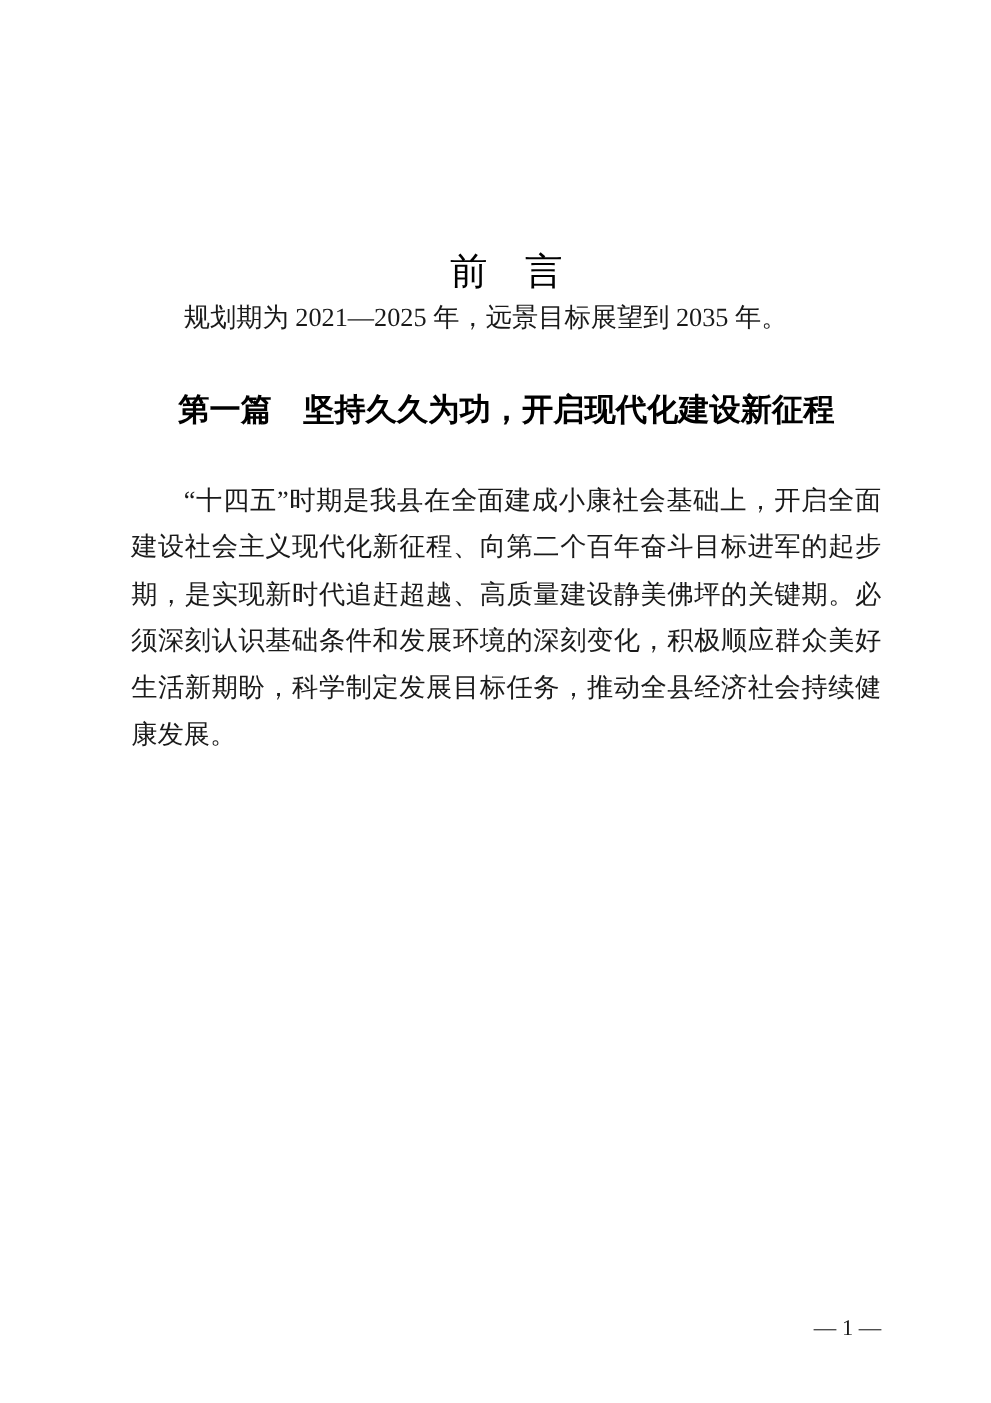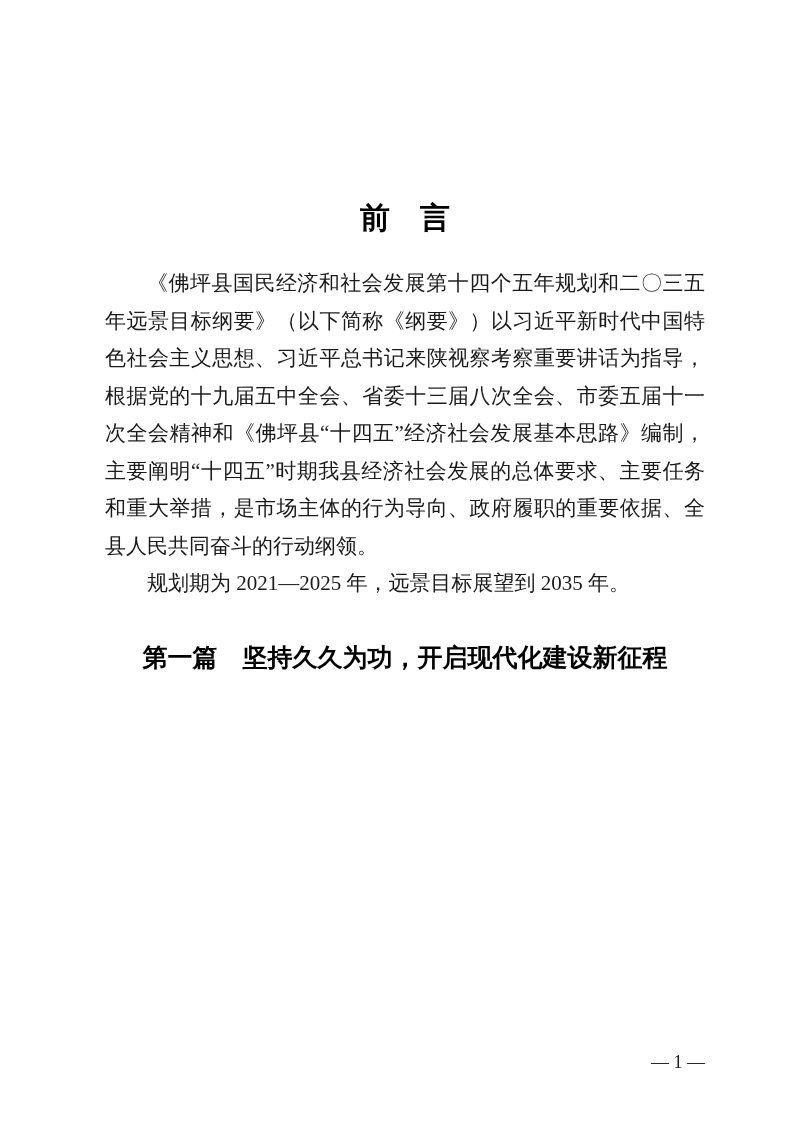--- a/index.html
+++ b/index.html
@@ -14,21 +14,21 @@
   }
   .content {
     position: absolute;
     left: 105px;
     top: 0;
     width: 600px;
   }
   .doc-title {
     margin: 200px 0 0 0;
     font-family: "Liberation Sans", "DejaVu Sans", sans-serif;
-    font-weight: 700;
+    font-weight: 400;
     font-size: 30px;
     line-height: 36px;
     text-align: center;
     color: #000000;
   }
   .body-para {
     margin: 0;
     font-family: "Liberation Serif", "DejaVu Serif", serif;
     font-size: 21px;
     line-height: 37.5px;
@@ -62,22 +62,22 @@
     white-space: pre;
   }
 </style>
 </head>
 <body>
 
 <div class="page">
   <div class="content">
     <h1 class="doc-title">前　言</h1>
 
-    <p class="body-para para-first">《佛坪县国民经济和社会发展第十四个五年规划和二〇三五年远景目标纲要》（以下简称《纲要》）以习近平新时代中国特色社会主义思想、习近平总书记来陕视察考察重要讲话为指导，根据党的十九届五中全会、省委十三届八次全会、市委五届十一次全会精神和《佛坪县“十四五”经济社会发展基本思路》编制，主要阐明“十四五”时期我县经济社会发展的总体要求、主要任务和重大举措，是市场主体的行为导向、政府履职的重要依据、全县人民共同奋斗的行动纲领。</p>
 
     <p class="body-para">规划期为 2021—2025 年，远景目标展望到 2035 年。</p>
 
     <h2 class="section-heading">第一篇　坚持久久为功，开启现代化建设新征程</h2>
 
+    <p class="body-para para-after-heading">“十四五”时期是我县在全面建成小康社会基础上，开启全面建设社会主义现代化新征程、向第二个百年奋斗目标进军的起步期，是实现新时代追赶超越、高质量建设静美佛坪的关键期。必须深刻认识基础条件和发展环境的深刻变化，积极顺应群众美好生活新期盼，科学制定发展目标任务，推动全县经济社会持续健康发展。</p>
   </div>
 
   <div class="page-number">— 1 —</div>
 </div>
 
 </body></html>

